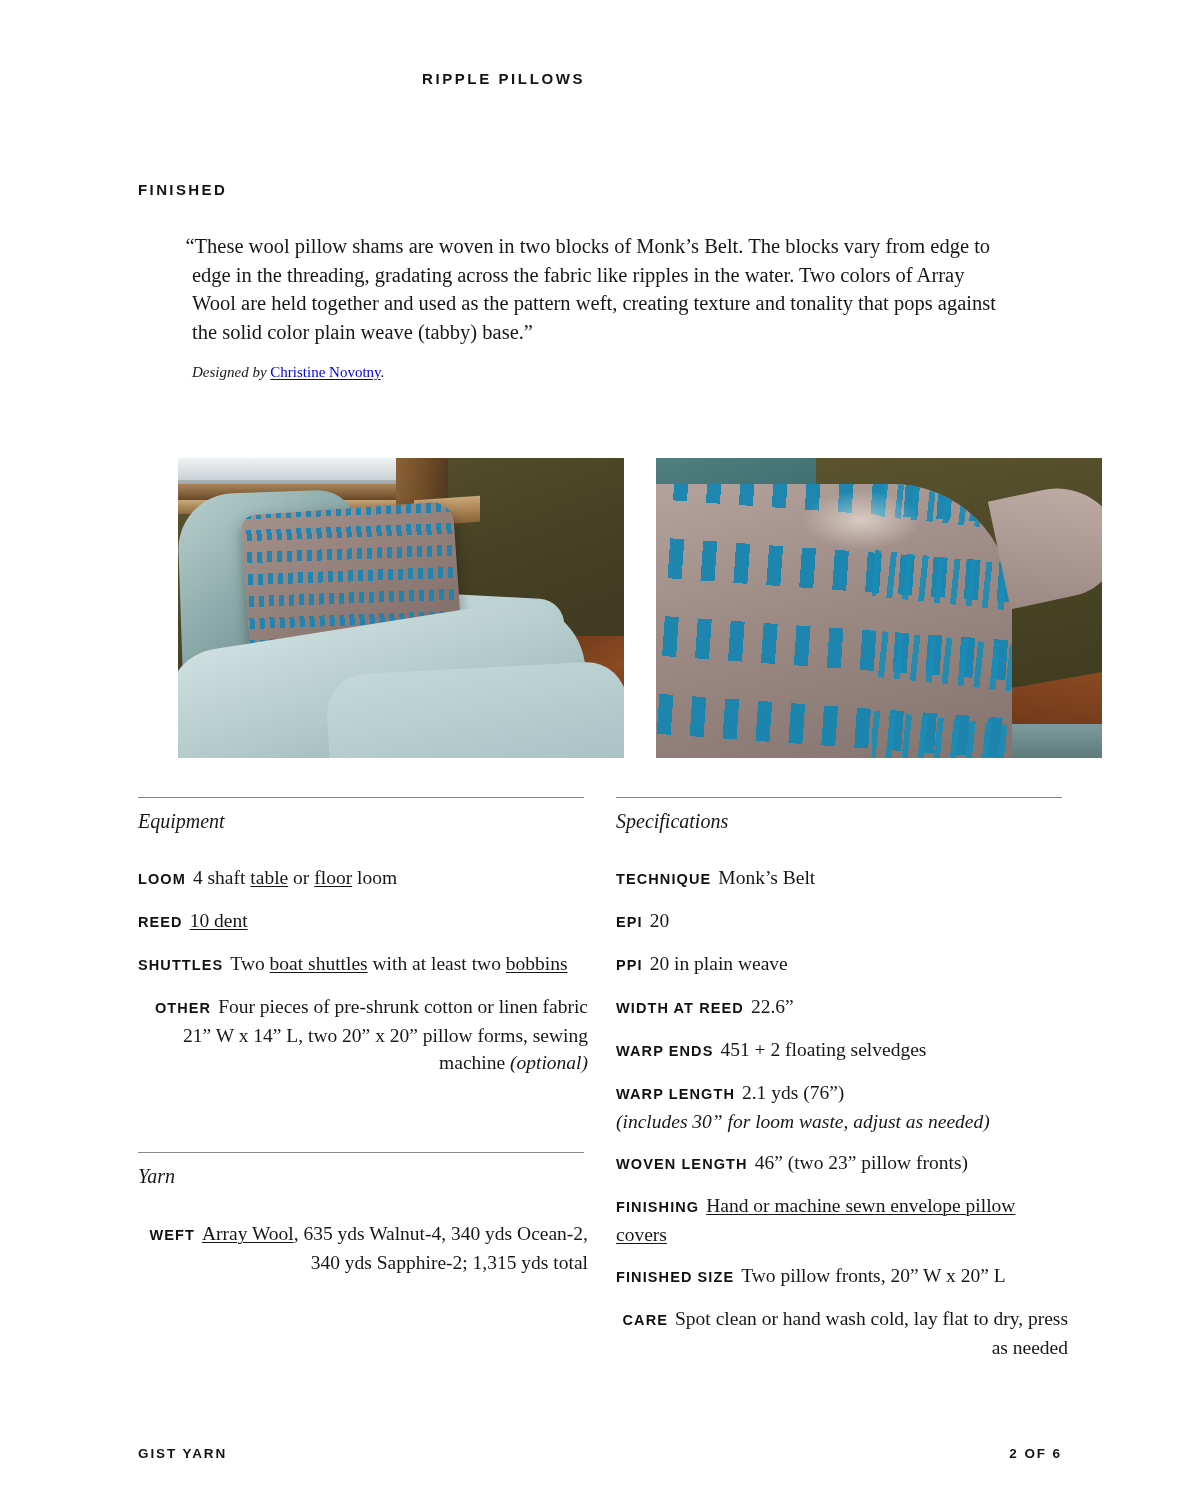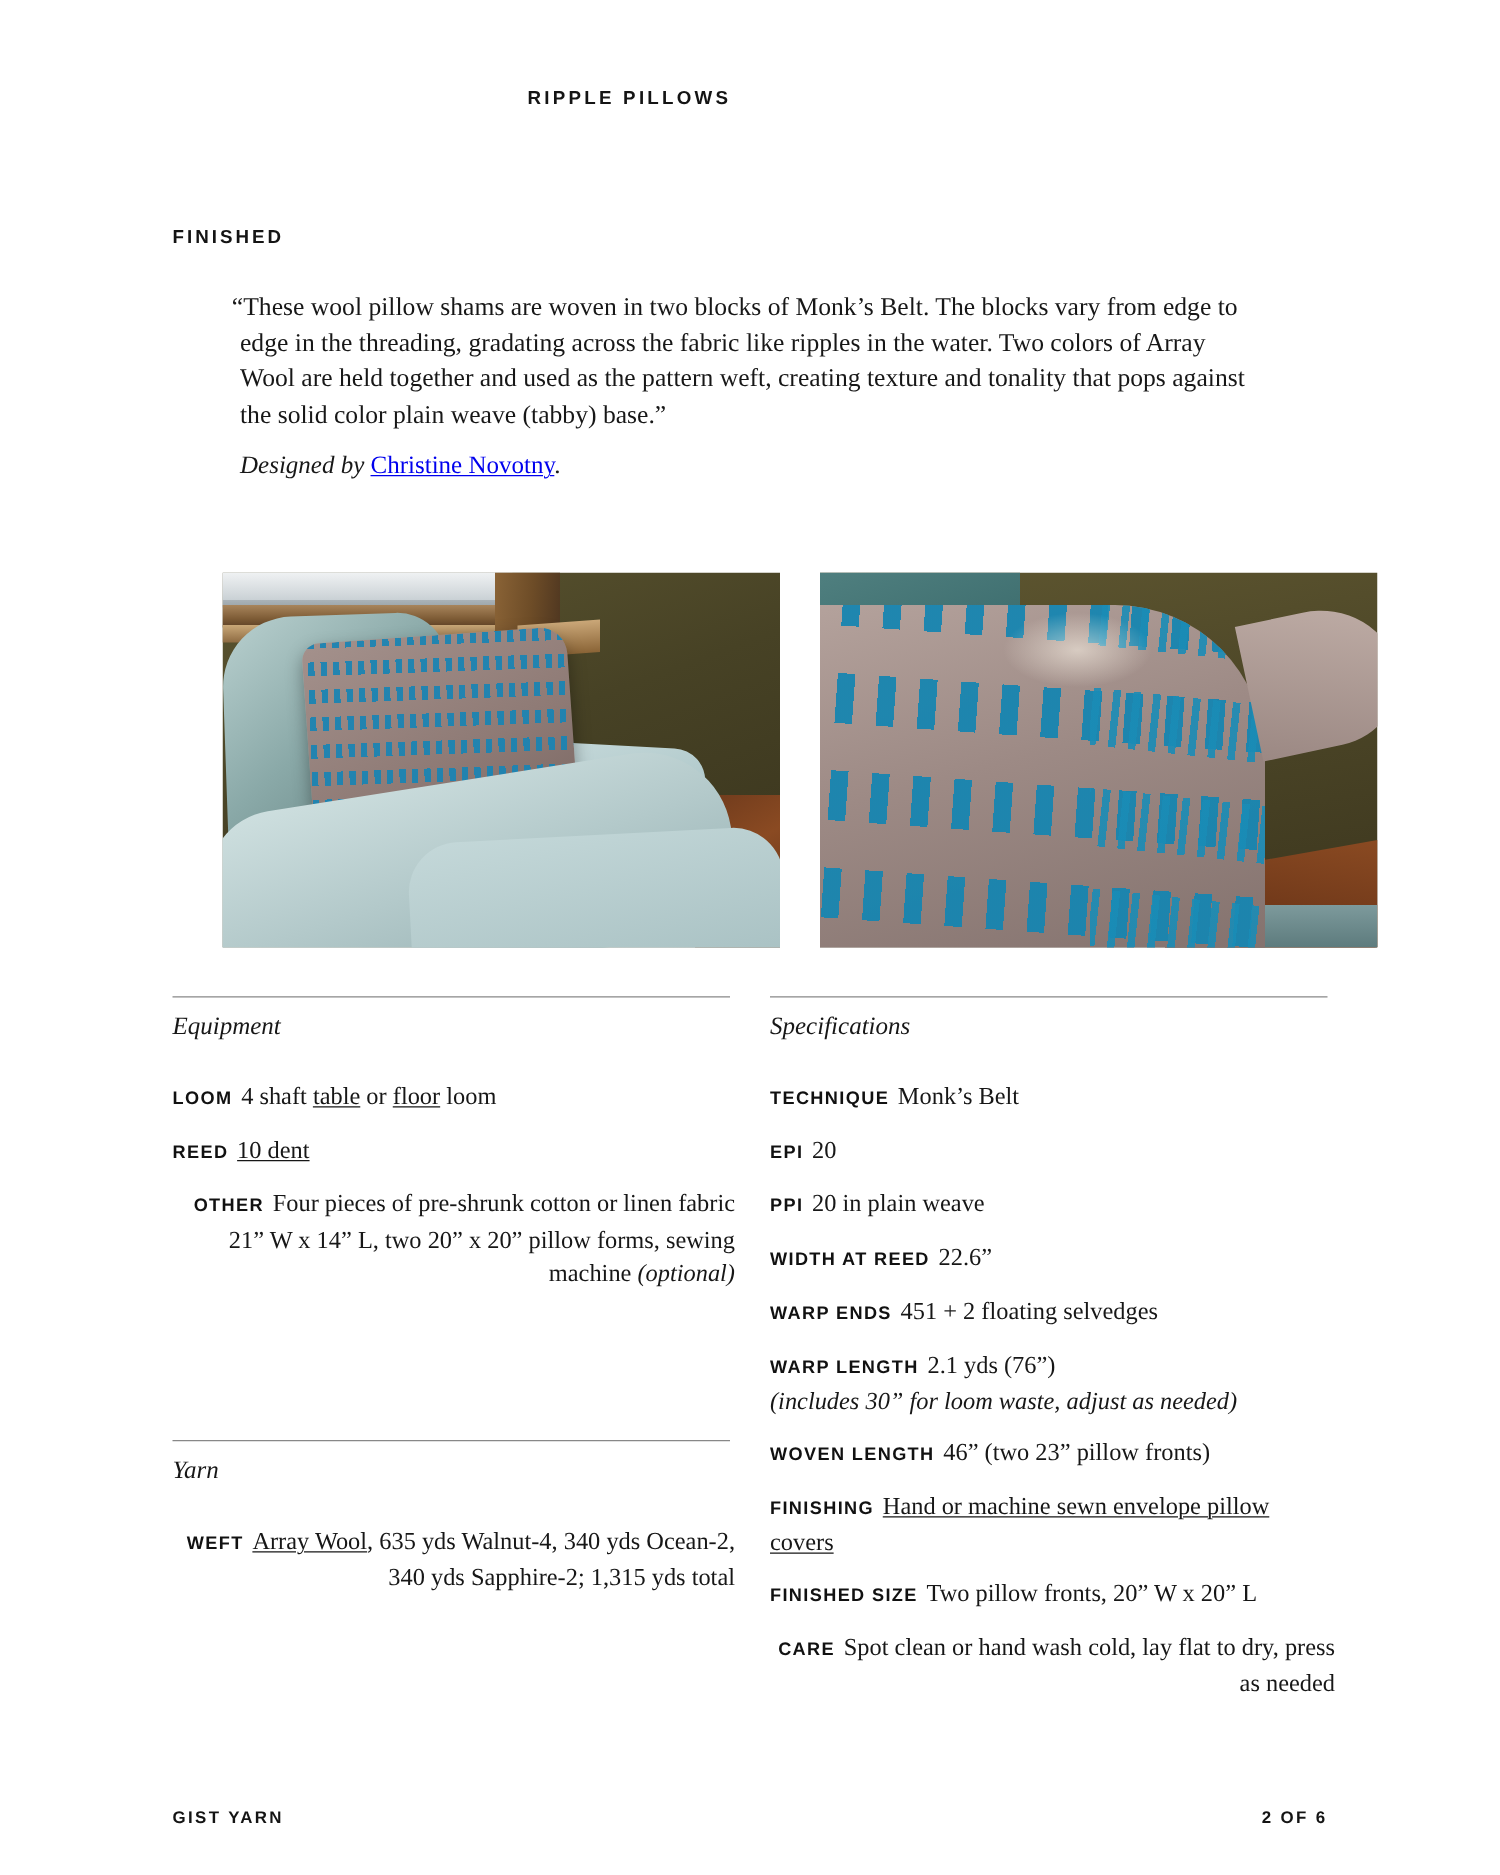--- a/index.html
+++ b/index.html
@@ -50,21 +50,21 @@
     width: 818px;
     font-size: 20.5px;
     line-height: 28.6px;
     color: #171717;
     text-indent: -0.32em;
   }
   .designed-by {
     position: absolute;
     top: 358px;
     left: 192px;
-    font-size: 20px;
+    font-size: 15px;
     line-height: 28px;
     color: #171717;
   }
   .designed-by .lead { font-style: italic; }
   .designed-by .link {
     text-decoration: underline;
     text-underline-offset: 2px;
     text-decoration-thickness: 1px;
   }
 
@@ -349,20 +349,21 @@
 <div class="rule rule-specs"></div>
 <div class="rule rule-yarn"></div>
 
 <div class="col-heading h-equipment">Equipment</div>
 <div class="col-heading h-specs">Specifications</div>
 <div class="col-heading h-yarn">Yarn</div>
 
 <div class="spec-list list-equipment">
     <div class="spec-row"><span class="spec-key">LOOM</span><span class="spec-val"><span>4 shaft </span><span class="u">table</span><span> or </span><span class="u">floor</span><span> loom</span></span></div>
     <div class="spec-row"><span class="spec-key">REED</span><span class="spec-val"><span class="u">10 dent</span></span></div>
+    <div class="spec-row"><span class="spec-key">SHUTTLES</span><span class="spec-val"><span>Two </span><span class="u">boat shuttles</span><span> with at least two </span><span class="u">bobbins</span></span></div>
     <div class="spec-row"><span class="spec-key">OTHER</span><span class="spec-val"><span>Four pieces of pre-shrunk cotton or linen fabric 21” W x 14” L, two 20” x 20” pillow forms, sewing machine </span><span class="it">(optional)</span></span></div>
   </div>
 <div class="spec-list list-yarn">
     <div class="spec-row"><span class="spec-key">WEFT</span><span class="spec-val"><span class="u">Array Wool</span><span>, 635 yds Walnut-4, 340 yds Ocean-2, 340 yds Sapphire-2; 1,315 yds total</span></span></div>
   </div>
 <div class="spec-list list-specs">
     <div class="spec-row"><span class="spec-key">TECHNIQUE</span><span class="spec-val"><span>Monk’s Belt</span></span></div>
     <div class="spec-row"><span class="spec-key">EPI</span><span class="spec-val"><span>20</span></span></div>
     <div class="spec-row"><span class="spec-key">PPI</span><span class="spec-val"><span>20 in plain weave</span></span></div>
     <div class="spec-row"><span class="spec-key">WIDTH AT REED</span><span class="spec-val"><span>22.6”</span></span></div>

